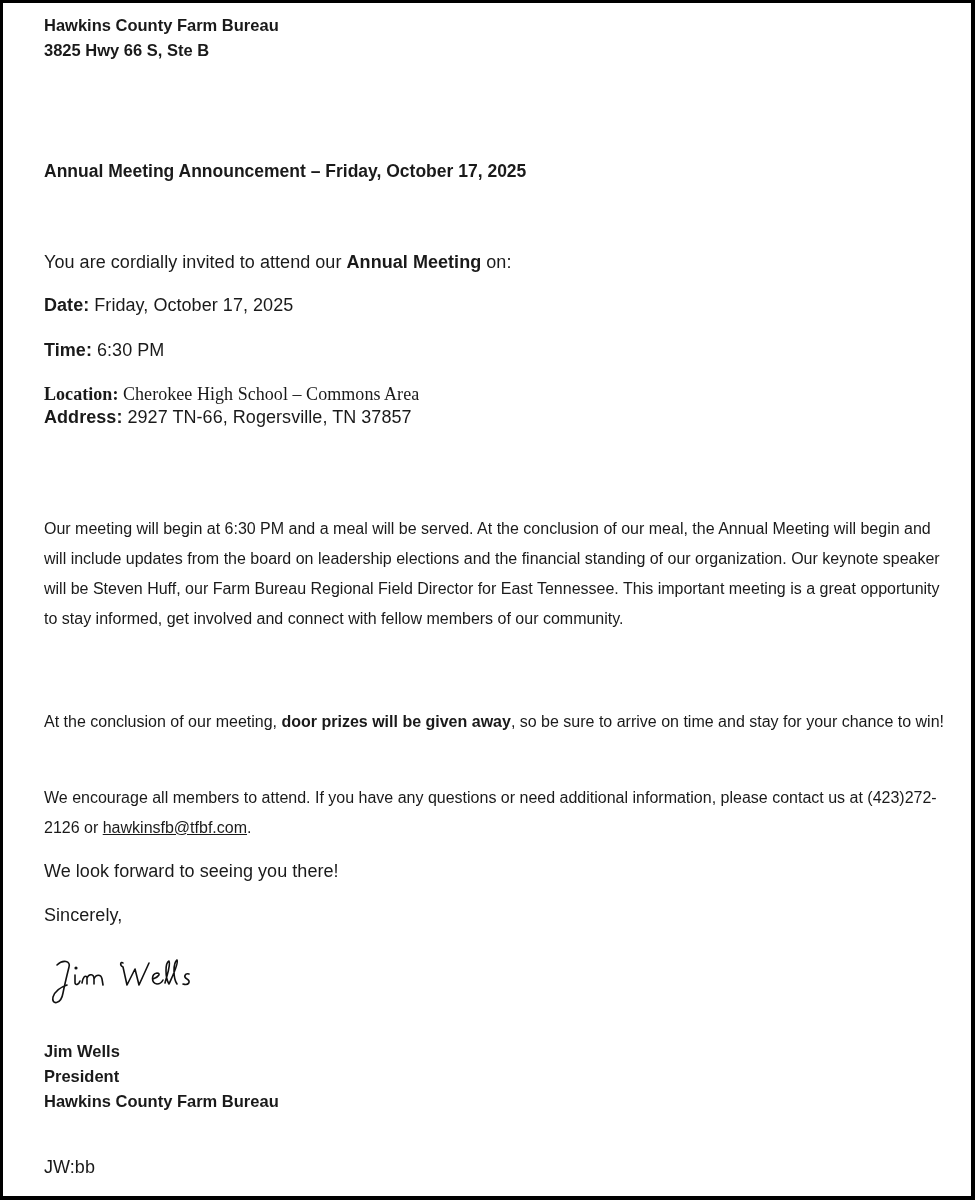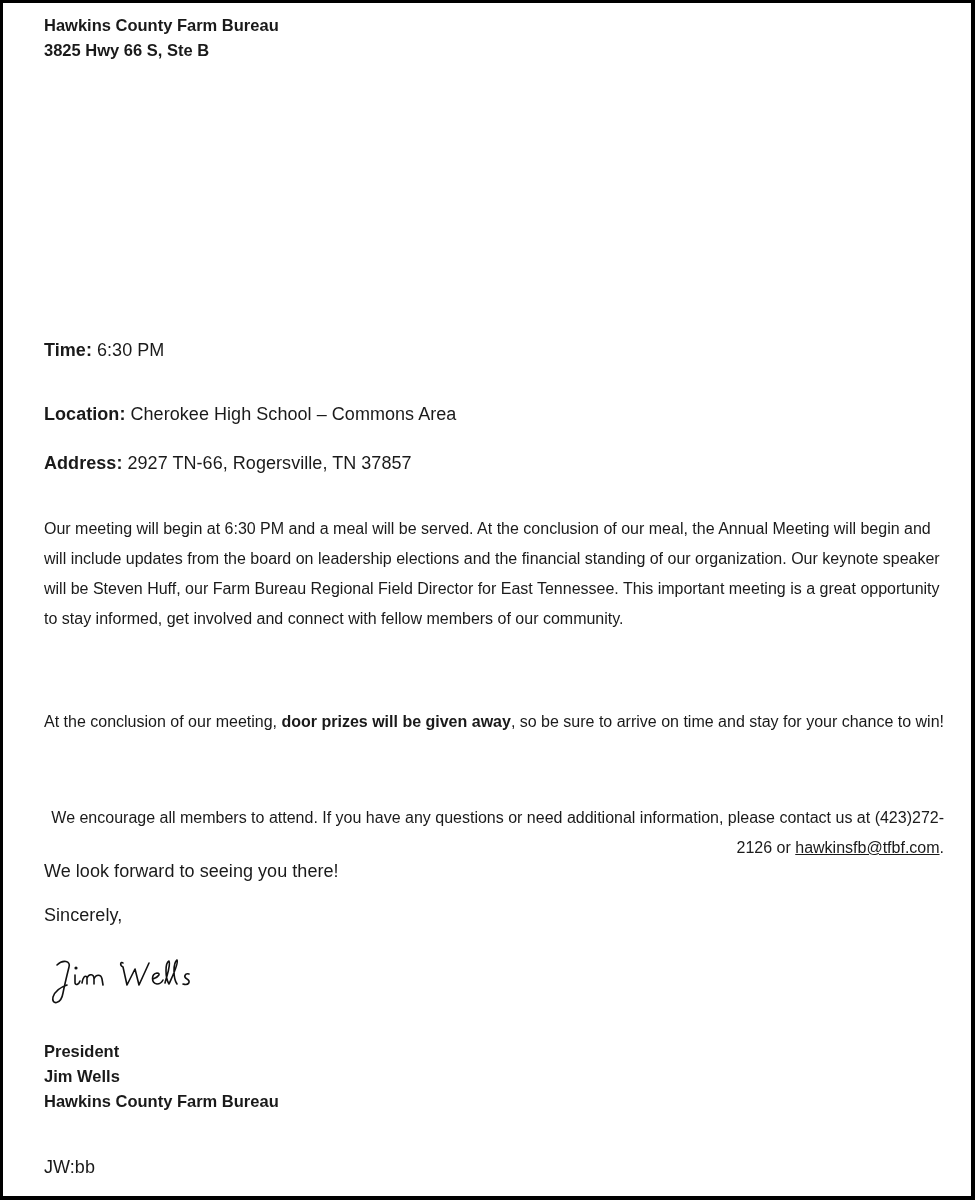--- a/index.html
+++ b/index.html
@@ -30,39 +30,46 @@
 </head>
 <body>
 
 <div class="page">
 
   <div class="abs hdr" style="top:10px;">
     <div>Hawkins County Farm Bureau</div>
     <div>3825 Hwy 66 S, Ste B</div>
   </div>
 
+  <div class="abs title" style="top:158px;">Annual Meeting Announcement – Friday, October 17, 2025</div>
 
+  <div class="abs body" style="top:249px;">
+    <span>You are cordially invited to attend our </span><b>Annual Meeting</b><span> on:</span>
+  </div>
 
+  <div class="abs body" style="top:292px;">
+    <b>Date:</b><span> Friday, October 17, 2025</span>
+  </div>
   <div class="abs body" style="top:337px;text-align:right;">
     <b>Time:</b><span> 6:30 PM</span>
   </div>
-  <div class="abs body" style="top:401px;">
+  <div class="abs body" style="top:381px;font-family:Liberation Serif, serif;">
     <b>Location:</b><span> Cherokee High School – Commons Area</span>
   </div>
-  <div class="abs body" style="top:450px;text-align:right;">
+  <div class="abs body" style="top:404px;text-align:right;">
     <b>Address:</b><span> 2927 TN-66, Rogersville, TN 37857</span>
   </div>
 
   <div class="abs para" style="top:511px;">Our meeting will begin at 6:30 PM and a meal will be served. At the conclusion of our meal, the Annual Meeting will begin and will include updates from the board on leadership elections and the financial standing of our organization. Our keynote speaker will be Steven Huff, our Farm Bureau Regional Field Director for East Tennessee. This important meeting is a great opportunity to stay informed, get involved and connect with fellow members of our community.</div>
 
   <div class="abs para" style="top:704px;">
     <span>At the conclusion of our meeting, </span><b>door prizes will be given away</b><span>, so be sure to arrive on time and stay for your chance to win!</span>
   </div>
 
-  <div class="abs para" style="top:800px;text-align:right;">
+  <div class="abs para" style="top:780px;">
     <span>We encourage all members to attend. If you have any questions or need additional information, please contact us at (423)272-2126 or </span><a class="email">hawkinsfb@tfbf.com</a><span>.</span>
   </div>
 
   <div class="abs body" style="top:858px;">We look forward to seeing you there!</div>
 
   <div class="abs body" style="top:902px;">Sincerely,</div>
 
   <div class="sig">
     <svg width="190" height="60" viewBox="0 0 190 60">
       <g fill="none" stroke="#111" stroke-width="1.6" stroke-linecap="round" stroke-linejoin="round">
@@ -79,20 +86,20 @@
         <path d="M104 26 C110 24, 112 20, 108 20 C102 21, 102 30, 108 31 C111 31, 113 29, 114 27"></path>
 
         <path d="M116 30 C118 22, 122 12, 120 8 C116 10, 116 24, 120 31 C124 22, 130 10, 128 7 C124 10, 124 25, 128 31"></path>
 
         <path d="M140 21 C136 20, 134 24, 138 26 C142 28, 140 33, 134 31"></path>
       </g>
     </svg>
   </div>
 
   <div class="abs closing-block" style="top:1036px;">
+    <div>Jim Wells</div>
     <div>President</div>
-    <div>Jim Wells</div>
     <div>Hawkins County Farm Bureau</div>
   </div>
 
   <div class="abs body" style="top:1154px;">JW:bb</div>
 
 </div>
 
 </body></html>

